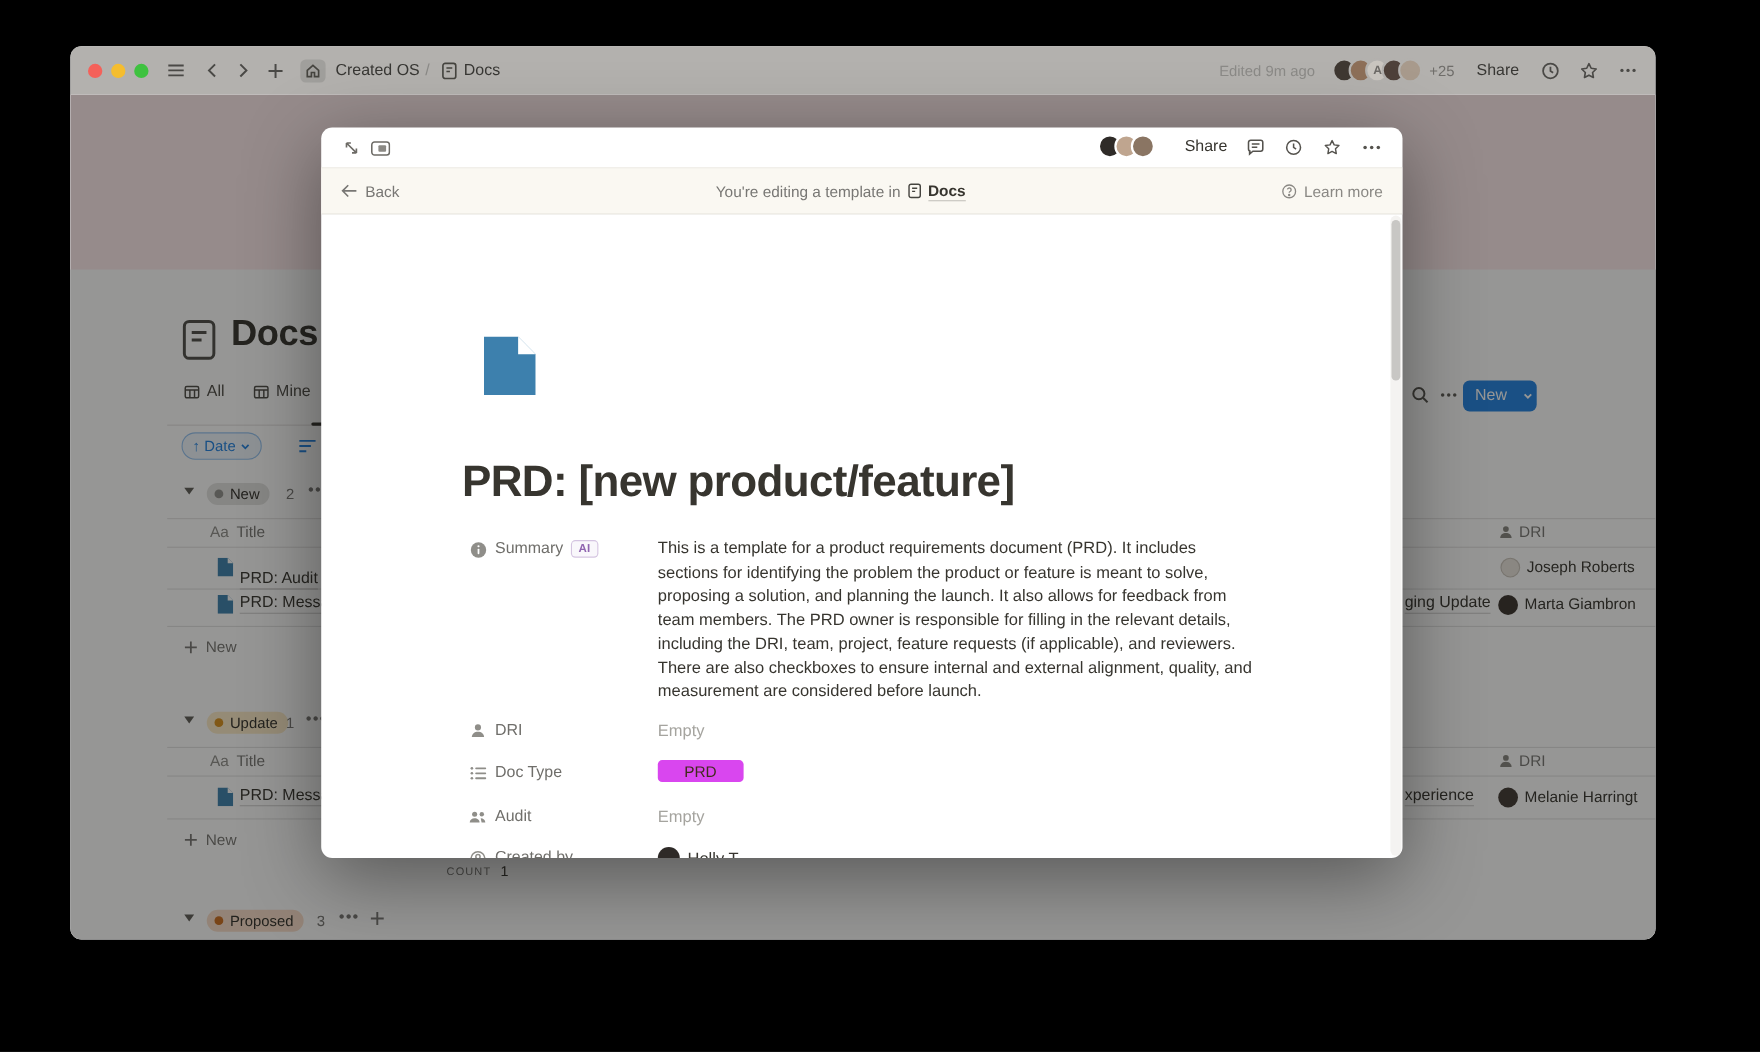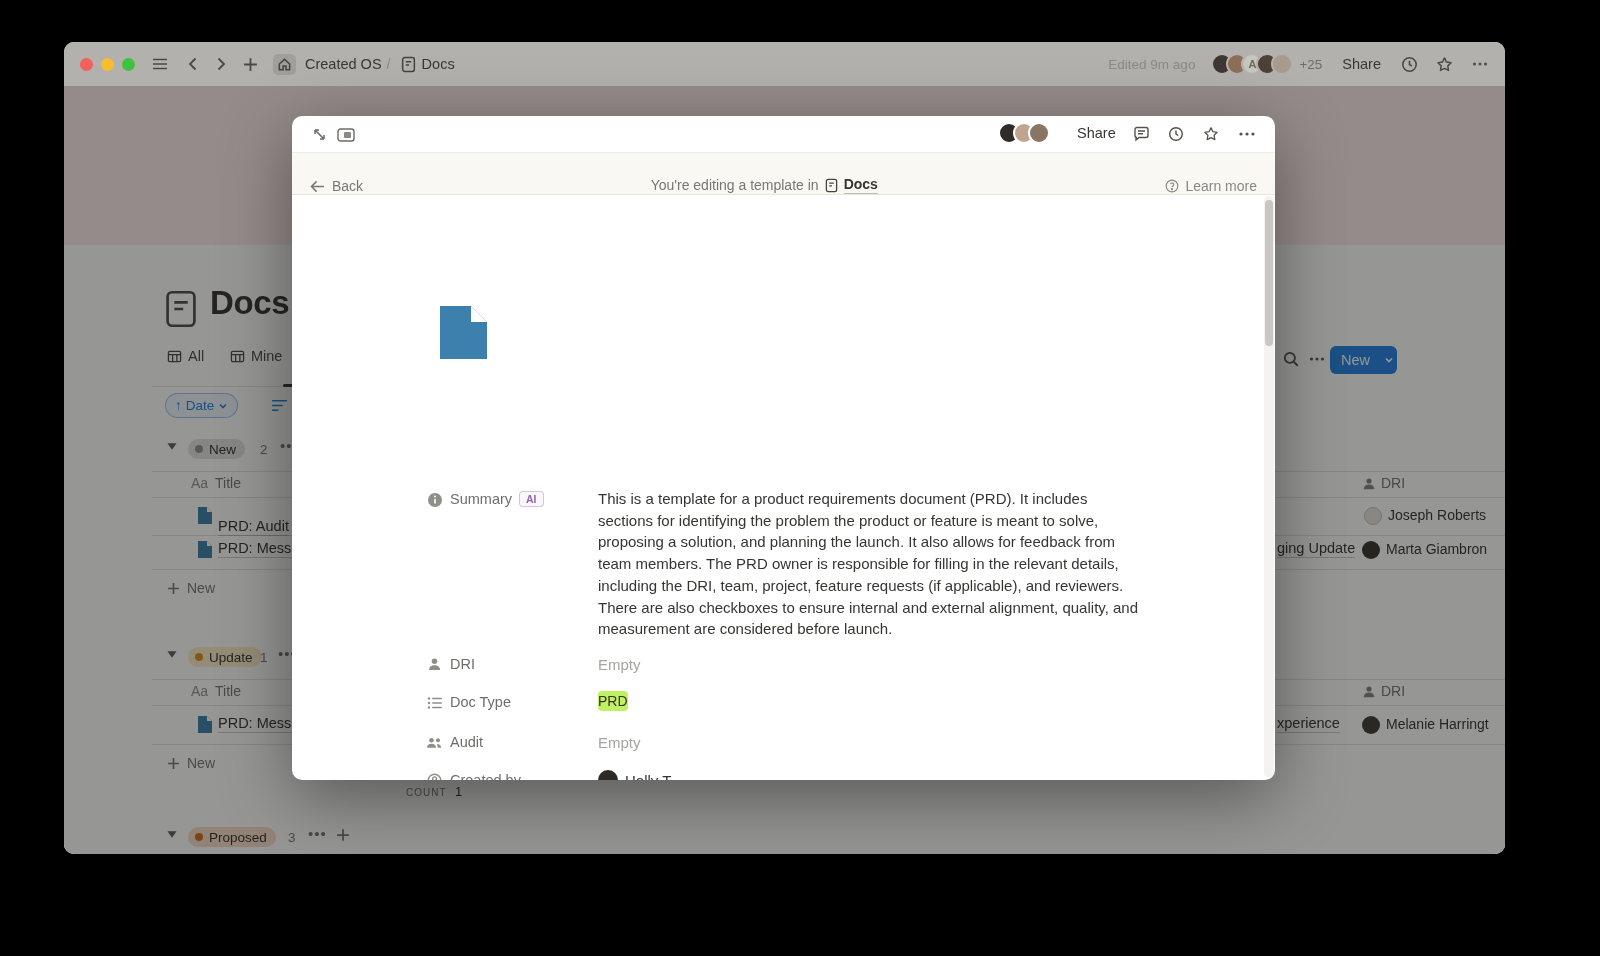--- a/index.html
+++ b/index.html
@@ -39,27 +39,27 @@
   .addrow{display:flex;align-items:center;gap:7px;color:#787774;font-size:14px;}
   .overlay{position:absolute;left:0;top:44px;right:0;bottom:0;background:rgba(16,15,14,.44);z-index:5;}
   
   .modal{position:absolute;left:292px;top:116px;width:983px;height:664px;background:#fff;border-radius:10px;
          box-shadow:0 18px 70px rgba(0,0,0,.42);z-index:20;overflow:hidden;}
   .m-abs{position:absolute;}
   .micon{color:#6d6b66;display:flex;align-items:center;justify-content:center;}
   .m-av{width:22px;height:22px;border:2px solid #fff;margin-left:-7px;}
   .banner{position:absolute;left:0;top:36px;width:100%;height:43px;background:#faf8f2;
           border-top:1px solid rgba(55,53,47,.06);border-bottom:1px solid rgba(55,53,47,.09);
-          display:flex;align-items:flex-end;padding:0 18px;font-size:14px;color:#787774;}
+          display:flex;align-items:center;padding:0 18px;font-size:14px;color:#787774;}
   .doclink{font-weight:600;color:#37352f;border-bottom:1px solid rgba(55,53,47,.3);padding-bottom:1px;}
   .doctitle{font-size:40px;font-weight:700;color:#37352f;letter-spacing:-.6px;white-space:nowrap;}
   .proplabel{font-size:14.5px;color:#6f6e6a;}
   .propempty{font-size:15px;color:#a5a49f;}
   .summary{font-size:15px;line-height:21.7px;color:#37352f;width:542px;}
-  .tag{display:inline-block;background:#bef264;color:#402c1b;font-size:14px;border-radius:4px;padding:2px 0;}
+  .tag{display:inline-block;background:#d946ef;color:#402c1b;font-size:14px;border-radius:4px;padding:2px 24px;}
   .aibadge{display:inline-block;font-size:10.5px;font-weight:600;color:#9065b0;border:1px solid rgba(144,101,176,.35);
            border-radius:4px;padding:1px 6px;background:rgba(144,101,176,.05);}
   .sb-track{position:absolute;right:1px;top:80px;bottom:2px;width:10px;background:#f4f3f1;border-radius:5px;}
   .sb-thumb{position:absolute;right:2px;top:84px;width:8px;height:146px;background:#c8c7c4;border-radius:4px;}
   svg{display:block;}
 </style>
 </head>
 <body>
 
 <div class="stage">
@@ -378,20 +378,21 @@
       </span>
     </div>
 
     <span class="m-abs" style="left:145px;top:190px">
       <svg width="50" height="53" viewBox="0 0 50 53">
           <path d="M3 0h31l16 16v37H3z" fill="#3d80ad"></path>
           <path d="M34 0l16 16H34z" fill="#fff"></path>
           <path d="M34 0l16 16H34z" fill="none" stroke="#3d80ad" stroke-width="0"></path>
         </svg>
     </span>
+    <div class="m-abs doctitle" style="left:128px;top:300px">PRD: [new product/feature]</div>
 
     <span class="m-abs micon" style="left:135px;top:376px">
       <svg width="16" height="16" viewBox="0 0 16 16">
           <circle cx="8" cy="8" r="7" fill="#8f8e89"></circle>
           <rect x="7.2" y="6.8" width="1.6" height="5" rx=".8" fill="#fff"></rect>
           <circle cx="8" cy="4.6" r="1" fill="#fff"></circle>
         </svg>
     </span>
     <span class="m-abs proplabel" style="left:158px;top:375px">Summary</span>
     <span class="m-abs aibadge" style="left:227px;top:375px">AI</span>

